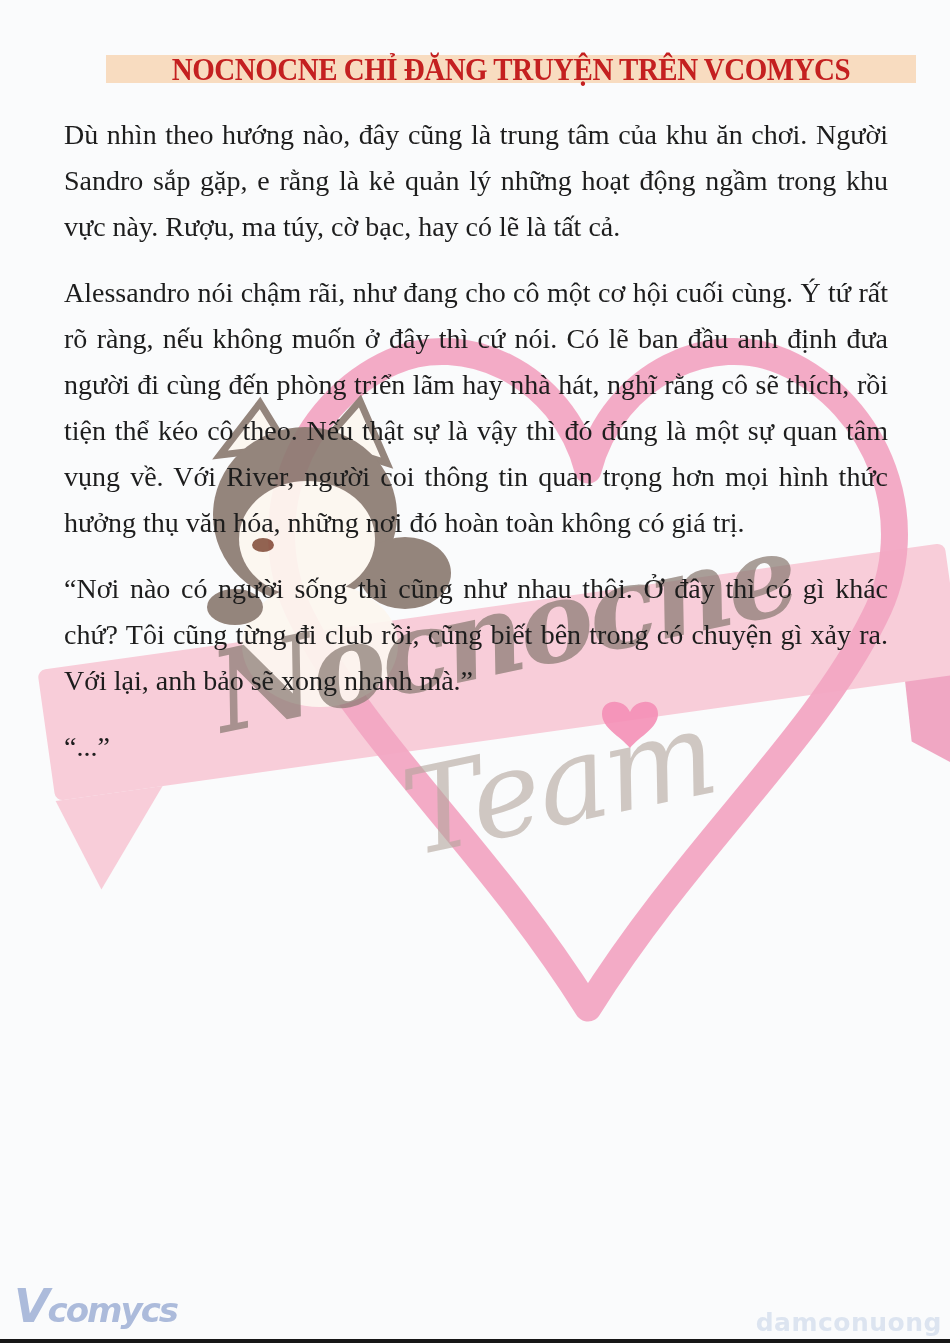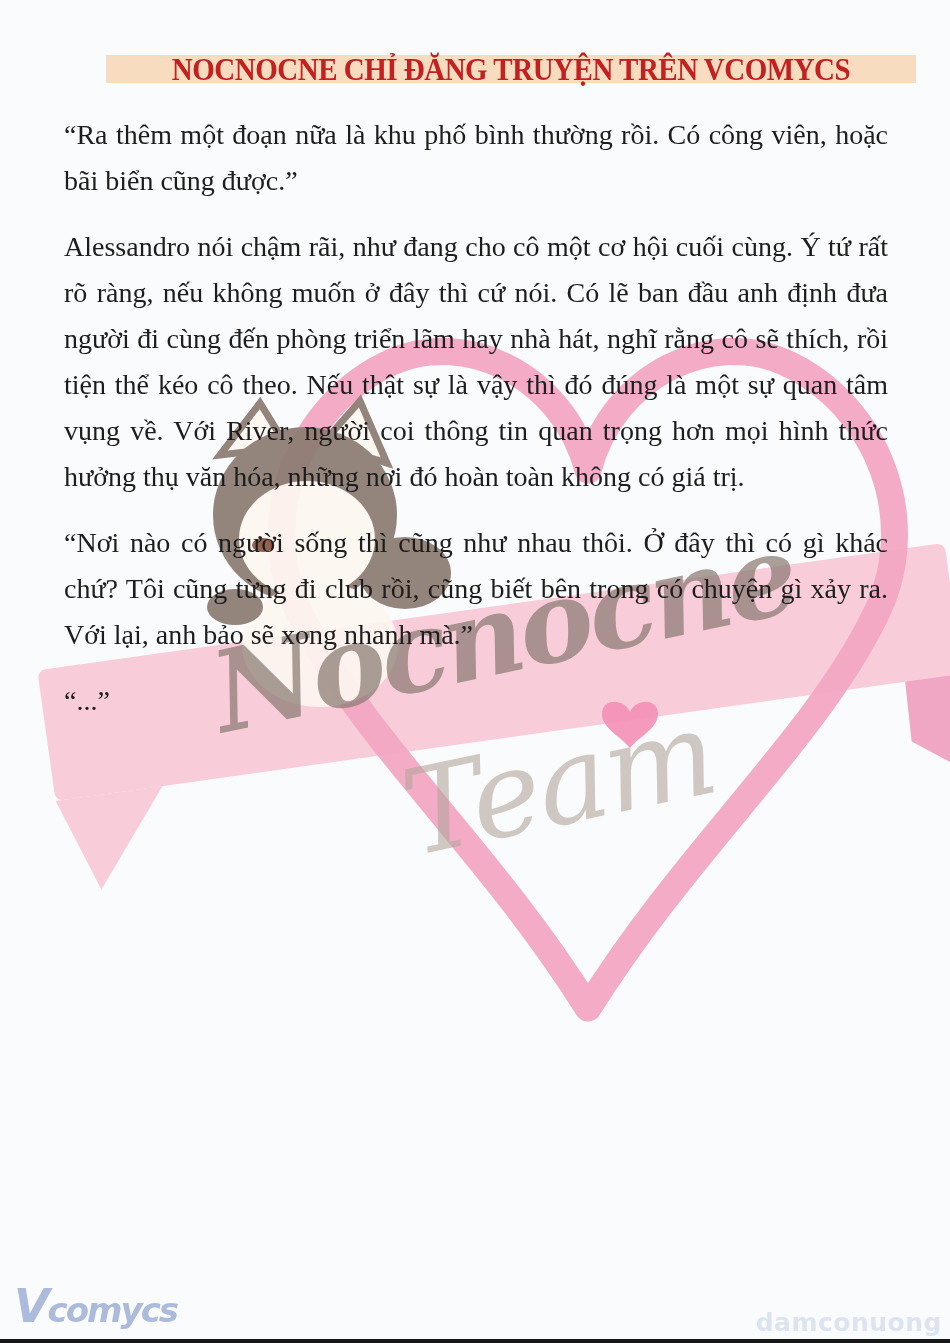--- a/index.html
+++ b/index.html
@@ -96,21 +96,21 @@
       <text class="wm-team" x="560" y="824" text-anchor="middle" transform="rotate(-12 560 790)">Team</text>
       <path class="small-heart" transform="translate(630,700)" d="M0,12 C-6,-2 -28,-2 -28,14 C-28,28 -10,36 0,48 C10,36 28,28 28,14 C28,-2 6,-2 0,12 Z"></path>
     </g>
   </svg>
 
   <div class="header-strip">
     <span>NOCNOCNE CHỈ ĐĂNG TRUYỆN TRÊN VCOMYCS</span>
   </div>
 
   <div class="content">
-    <p>“Ra thêm một đoạn nữa là khu phố bình thường rồi. Có công viên, hoặc bãi biển cũng được.”</p>
+    <p>Dù nhìn theo hướng nào, đây cũng là trung tâm của khu ăn chơi. Người Sandro sắp gặp, e rằng là kẻ quản lý những hoạt động ngầm trong khu vực này. Rượu, ma túy, cờ bạc, hay có lẽ là tất cả.</p>
     <p>Alessandro nói chậm rãi, như đang cho cô một cơ hội cuối cùng. Ý tứ rất rõ ràng, nếu không muốn ở đây thì cứ nói. Có lẽ ban đầu anh định đưa người đi cùng đến phòng triển lãm hay nhà hát, nghĩ rằng cô sẽ thích, rồi tiện thể kéo cô theo. Nếu thật sự là vậy thì đó đúng là một sự quan tâm vụng về. Với River, người coi thông tin quan trọng hơn mọi hình thức hưởng thụ văn hóa, những nơi đó hoàn toàn không có giá trị.</p>
     <p>“Nơi nào có người sống thì cũng như nhau thôi. Ở đây thì có gì khác chứ? Tôi cũng từng đi club rồi, cũng biết bên trong có chuyện gì xảy ra. Với lại, anh bảo sẽ xong nhanh mà.”</p>
     <p>“...”</p>
   </div>
 
   <div class="vcomycs-logo">Vcomycs</div>
   <div class="translator-watermark">damconuong</div>
   <div class="bottom-bar"></div>
 
 </div>

